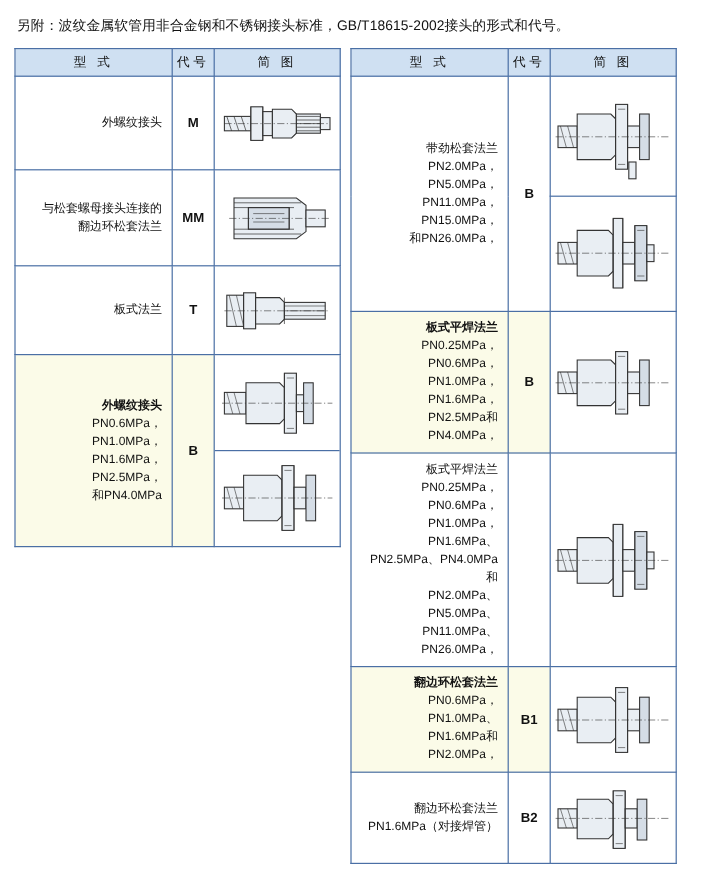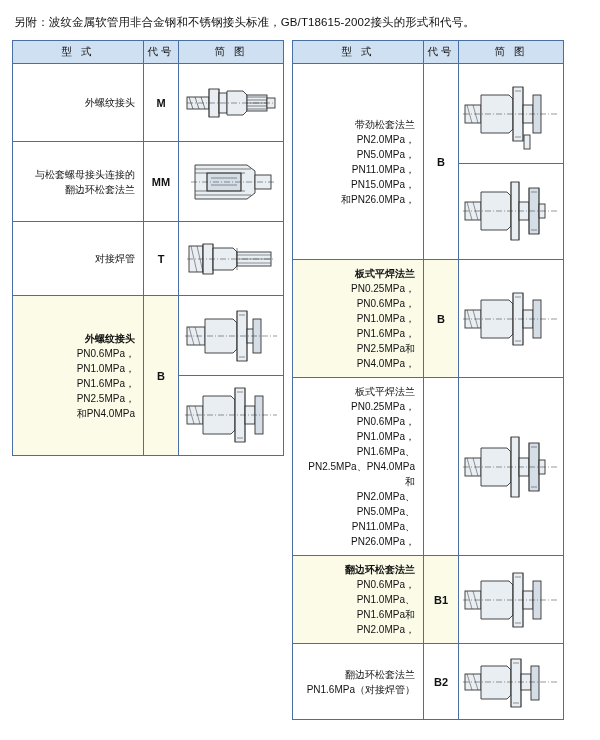--- a/index.html
+++ b/index.html
@@ -149,21 +149,21 @@
                 <path d="M26 22 v18 M60 22 v18"></path>
                 <path d="M30 27 l26 0 M30 34 l26 0" stroke-width="0.5"></path>
               </g>
             </svg>
           </td>
         </tr>
 
 
         <tr style="height:74px;">
           <td class="type">
-            <span class="line">对接焊管</span>
+            <span class="line">板式法兰</span>
           </td>
           <td class="code">T</td>
           <td class="fig">
             <svg width="100" height="58" viewBox="0 0 100 58">
               <g fill="#e9eef3" stroke="#333" stroke-width="0.9">
                 <rect x="8" y="16" width="14" height="26"></rect>
                 <rect x="22" y="14" width="10" height="30"></rect>
                 <path d="M32 18 L52 18 L56 22 L56 36 L52 40 L32 40 Z"></path>
                 <rect x="56" y="22" width="34" height="14"></rect>
               </g>

